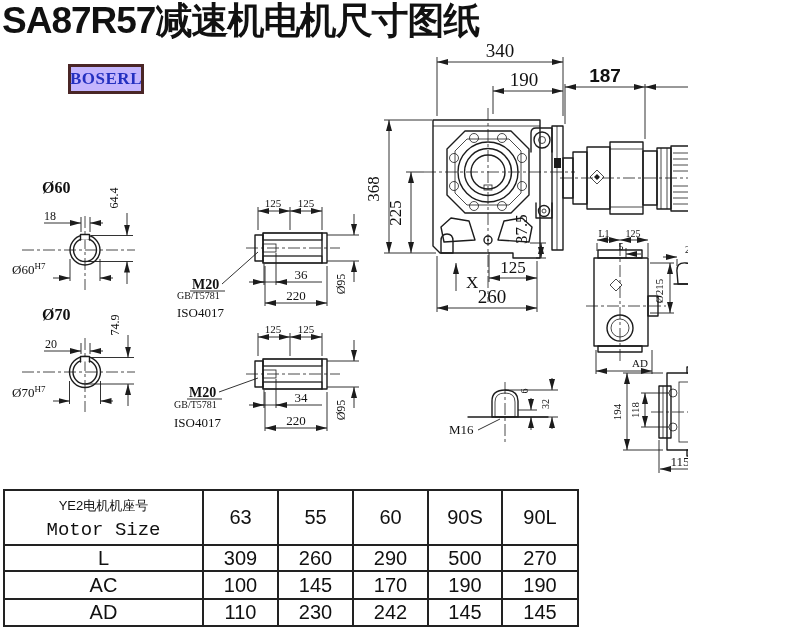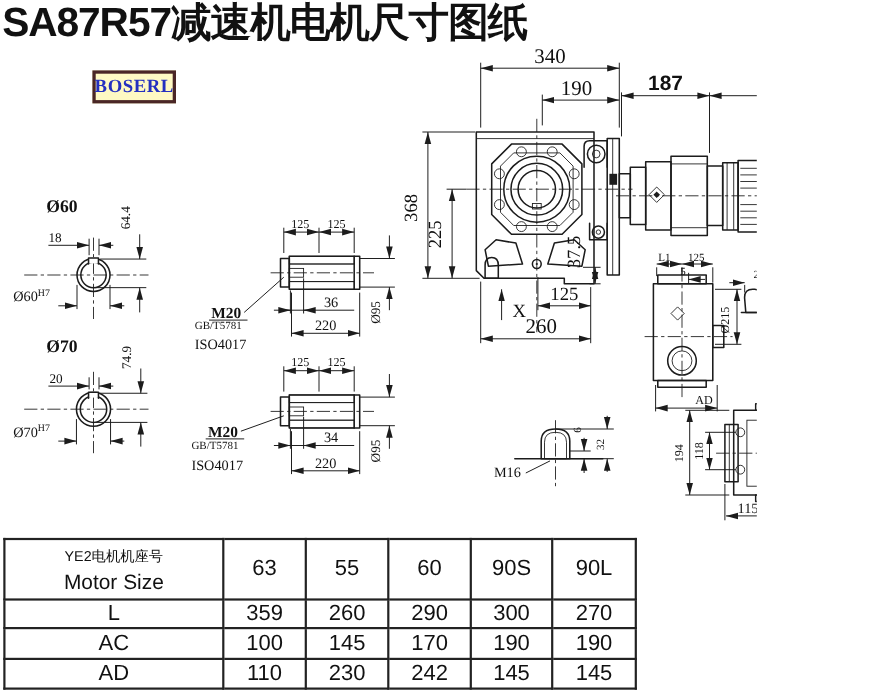--- a/index.html
+++ b/index.html
@@ -1,37 +1,37 @@
 <!DOCTYPE html>
 <html><head>
 <meta charset="utf-8">
 <style>
   html,body{margin:0;padding:0;background:#fff;}
   .page{position:relative;width:688px;height:634px;background:#ffffff;overflow:hidden;
         font-family:"Liberation Sans",sans-serif;}
   .title{position:absolute;left:2px;top:-4px;margin:0;font-size:37px;font-weight:bold;
          color:#111;letter-spacing:-1px;font-family:"Liberation Sans",sans-serif;white-space:nowrap;}
   .logo{position:absolute;left:68px;top:64px;width:70px;height:24px;border:3px solid #4a2626;
-        display:flex;align-items:center;justify-content:center;background:#fef9c3;margin-left:16px;}
+        display:flex;align-items:center;justify-content:center;background:#c4b5fd;}
   .logo span{color:#2430c0;font-family:"Liberation Serif","DejaVu Serif",serif;
         font-size:17px;font-weight:600;letter-spacing:.5px;}
   svg.draw{position:absolute;left:0;top:0;}
   svg .s{stroke:#1c1c1c;fill:none;stroke-width:1.4;stroke-linejoin:round;stroke-linecap:round;}
   svg .th{stroke:#1c1c1c;fill:none;stroke-width:.8;}
   svg .d{stroke:#1c1c1c;fill:none;stroke-width:.9;}
   svg .cl{stroke:#1c1c1c;fill:none;stroke-width:.8;stroke-dasharray:12 3 3 3;}
   svg text{fill:#111;font-family:"Liberation Serif","DejaVu Serif",serif;}
   svg .b{font-weight:bold;}
   svg .sans{font-family:"Liberation Sans",sans-serif;}
   table.mt{position:absolute;left:3px;top:489px;border-collapse:collapse;table-layout:fixed;
         background:#fff;}
   table.mt td{border:2px solid #222;text-align:center;vertical-align:middle;padding:0;
         font-size:20px;color:#111;}
   .hdr-cn{font-size:13px;line-height:24px;}
-  .hdr-en{font-size:19px;line-height:24px;font-family:Liberation Sans, sans-serif;}
+  .hdr-en{font-size:19px;line-height:24px;font-family:Liberation Mono, monospace;}
   .rowlab{font-size:20px;}
 </style>
 </head>
 <body>
 
 <div class="page">
 
   <h1 class="title">SA87R57减速机电机尺寸图纸</h1>
 
   <div class="logo">
@@ -410,24 +410,24 @@
         <div class="hdr-en">Motor Size</div>
       </td>
       <td>63</td>
       <td>55</td>
       <td>60</td>
       <td>90S</td>
       <td>90L</td>
     </tr>
     <tr style="height:26px">
       <td class="rowlab">L</td>
-      <td>359</td>
+      <td>309</td>
       <td>260</td>
       <td>290</td>
-      <td>300</td>
+      <td>500</td>
       <td>270</td>
     </tr>
     <tr style="height:28px">
       <td class="rowlab">AC</td>
       <td>100</td>
       <td>145</td>
       <td>170</td>
       <td>190</td>
       <td>190</td>
     </tr>

